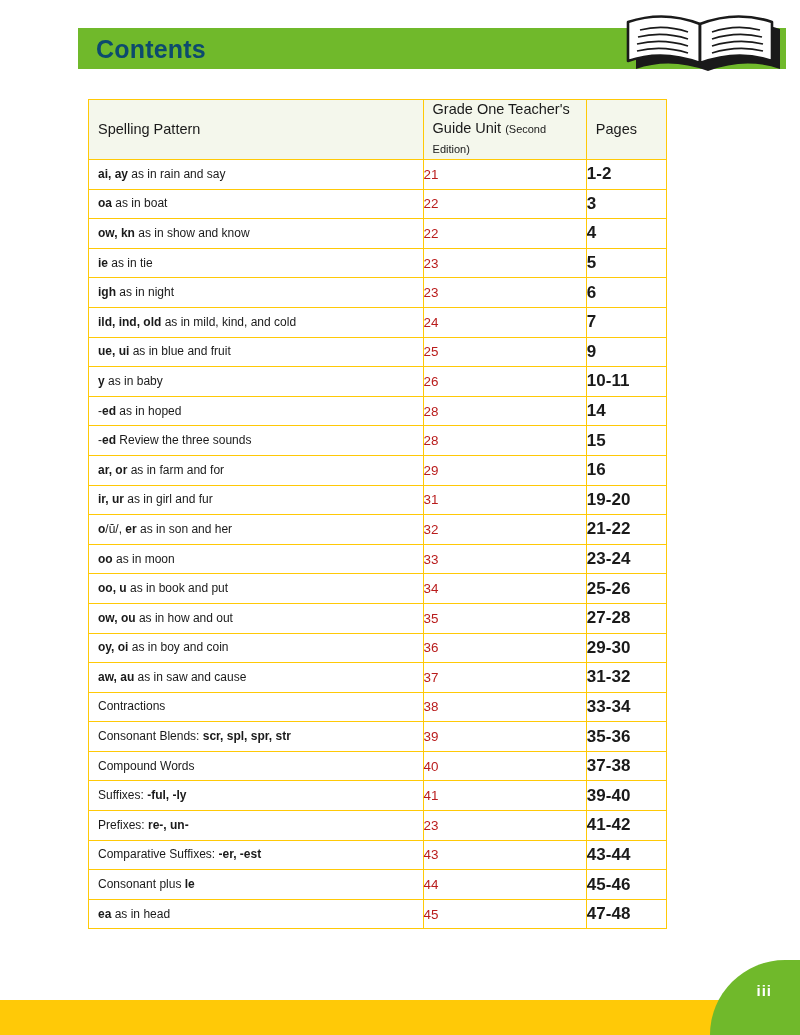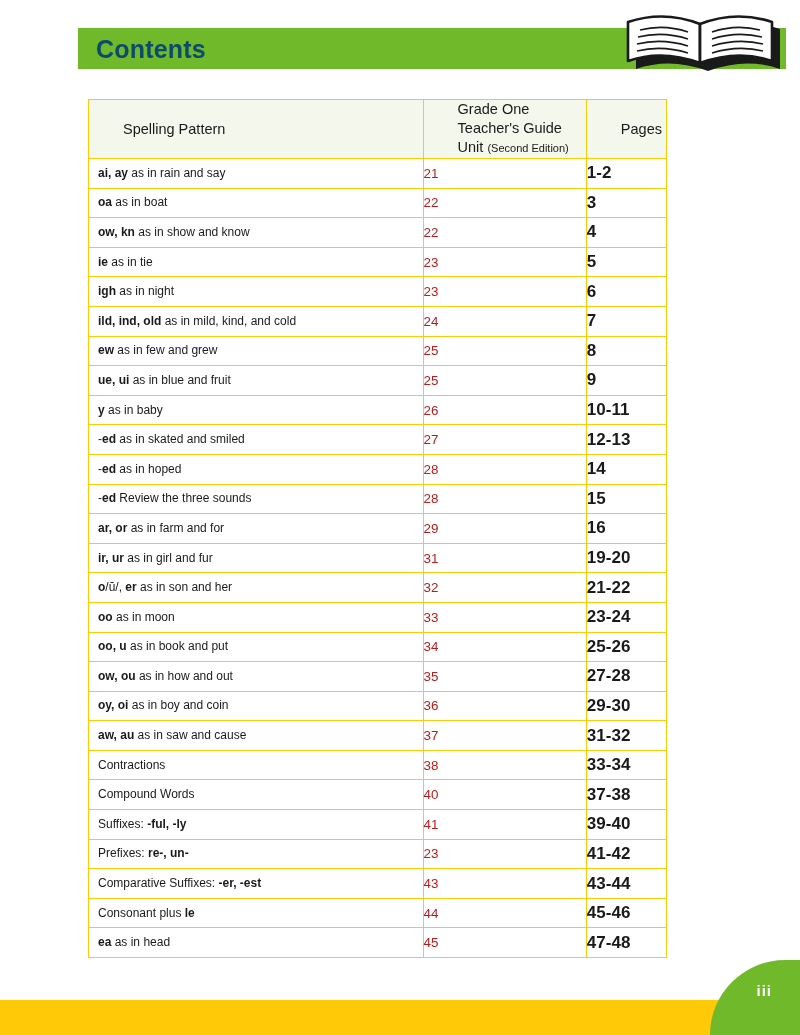--- a/index.html
+++ b/index.html
@@ -59,21 +59,20 @@
     text-align: left;
   }
   .col-pattern { width: 334px; }
   .col-unit    { width: 163px; }
   .col-pages   { width: 80px; }
 
   
   .toc-table thead td {
     background: #f4f7ec;
     height: 52px;
-    padding-left: 25px;
   }
   .hdr-text {
     font-size: 14.5px;
     color: #1a1a1a;
     font-weight: normal;
     padding: 0 9px;
     line-height: 19px;
   }
   .hdr-small {
     font-size: 11px;
@@ -218,48 +217,34 @@
       </tr>
       <tr>
         <td>
           <div class="cell-pattern"><span class="b">ild, ind, old</span><span> as in mild, kind, and cold</span></div>
         </td>
         <td class="cell-unit">24</td>
         <td class="cell-pages">7</td>
       </tr>
       <tr>
         <td>
-          <div class="cell-pattern"><span class="b">ew</span><span> as in few and grew</span></div>
-        </td>
-        <td class="cell-unit">25</td>
-        <td class="cell-pages">8</td>
-      </tr>
-      <tr>
-        <td>
           <div class="cell-pattern"><span class="b">ue, ui</span><span> as in blue and fruit</span></div>
         </td>
         <td class="cell-unit">25</td>
         <td class="cell-pages">9</td>
       </tr>
       <tr>
         <td>
           <div class="cell-pattern"><span class="b">y</span><span> as in baby</span></div>
         </td>
         <td class="cell-unit">26</td>
         <td class="cell-pages">10-11</td>
       </tr>
       <tr>
         <td>
-          <div class="cell-pattern"><span>-</span><span class="b">ed</span><span> as in skated and smiled</span></div>
-        </td>
-        <td class="cell-unit">27</td>
-        <td class="cell-pages">12-13</td>
-      </tr>
-      <tr>
-        <td>
           <div class="cell-pattern"><span>-</span><span class="b">ed</span><span> as in hoped</span></div>
         </td>
         <td class="cell-unit">28</td>
         <td class="cell-pages">14</td>
       </tr>
       <tr>
         <td>
           <div class="cell-pattern"><span>-</span><span class="b">ed</span><span> Review the three sounds</span></div>
         </td>
         <td class="cell-unit">28</td>
@@ -320,20 +305,27 @@
         </td>
         <td class="cell-unit">37</td>
         <td class="cell-pages">31-32</td>
       </tr>
       <tr>
         <td>
           <div class="cell-pattern"><span>Contractions</span></div>
         </td>
         <td class="cell-unit">38</td>
         <td class="cell-pages">33-34</td>
+      </tr>
+      <tr>
+        <td>
+          <div class="cell-pattern"><span>Consonant Blends: </span><span class="b">scr, spl, spr, str</span></div>
+        </td>
+        <td class="cell-unit">39</td>
+        <td class="cell-pages">35-36</td>
       </tr>
       <tr>
         <td>
           <div class="cell-pattern"><span>Compound Words</span></div>
         </td>
         <td class="cell-unit">40</td>
         <td class="cell-pages">37-38</td>
       </tr>
       <tr>
         <td>

